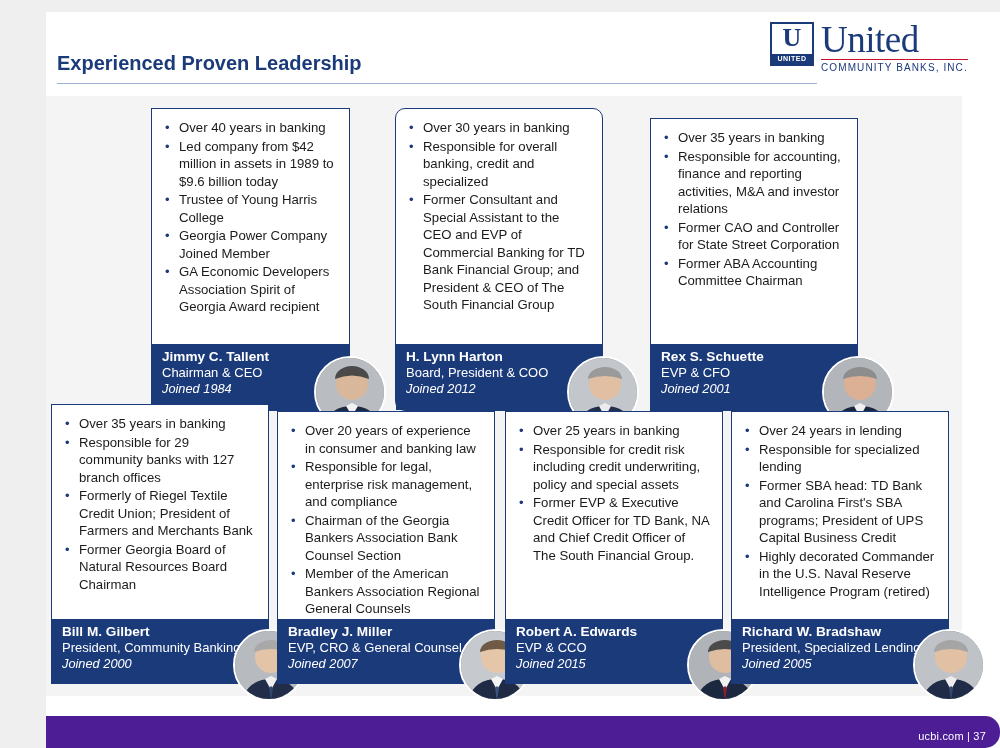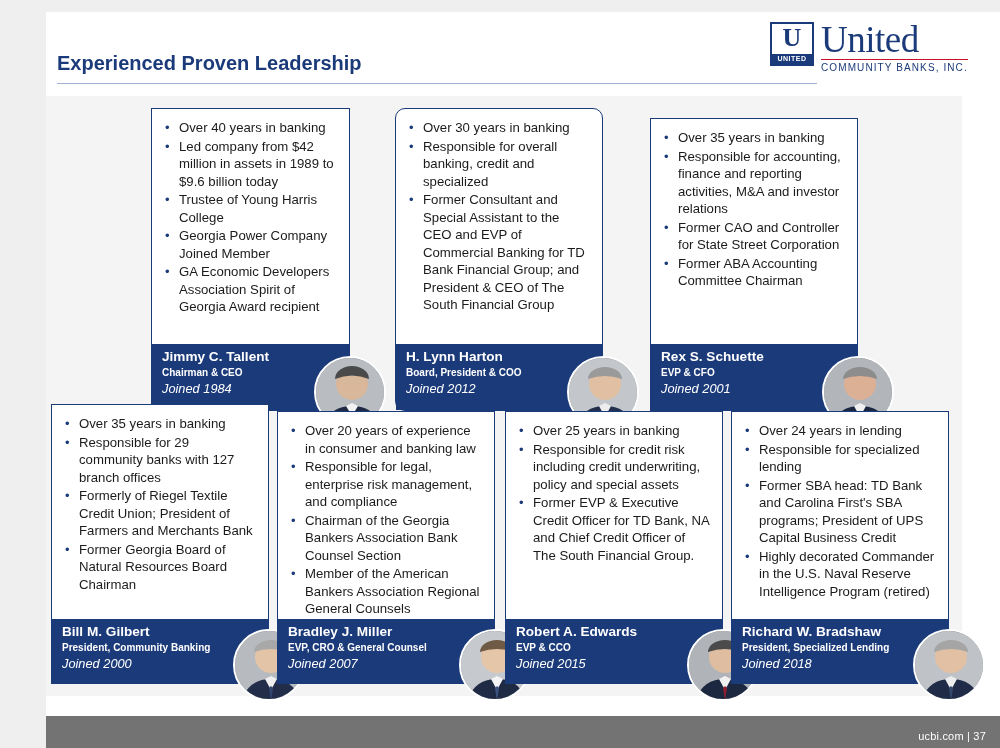--- a/index.html
+++ b/index.html
@@ -20,21 +20,22 @@
     position: absolute; left: 0; top: 0; width: 46px; height: 716px;
     background: #efefef;
   }
   .top-strip {
     position: absolute; left: 0; top: 0; width: 1000px; height: 12px;
     background: #efefef;
   }
   
   .bottom-bar {
     position: absolute; left: 0; bottom: 0; width: 1000px; height: 32px;
-    background: #737373;
+    background: #4c1d95;
+    border-radius: 15px;
   }
   .bottom-bar-left {
     position: absolute; left: 0; bottom: 0; width: 46px; height: 32px;
     background: #efefef;
   }
   .footer-text {
     position: absolute; right: 14px; bottom: 6px;
     font-size: 11px; color: #ffffff; letter-spacing: .2px;
   }
   
@@ -113,21 +114,21 @@
     position: absolute; left: 0; right: 0; bottom: 0;
     background: #1b3a7a;
     color: #ffffff;
     padding: 5px 10px 7px 10px;
     min-height: 64px;
   }
   .namebar .nm {
     font-size: 13.6px; font-weight: bold; line-height: 16px;
   }
   .namebar .ttl {
-    font-size: 10px; line-height: 16px; font-weight: bold;
+    font-size: 13px; line-height: 16px; font-weight: normal;
   }
   .namebar .joined {
     font-size: 12.8px; font-style: italic; line-height: 16px;
   }
   .photo {
     position: absolute;
     width: 72px; height: 72px;
     border-radius: 50%;
     border: 2px solid #ffffff;
     overflow: hidden;
@@ -323,21 +324,21 @@
     <div class="card" id="card-bradshaw">
       <ul class="bullets">
         <li>Over 24 years in lending</li>
         <li>Responsible for specialized lending</li>
         <li>Former SBA head: TD Bank and Carolina First's SBA programs; President of UPS Capital Business Credit</li>
         <li>Highly decorated Commander in the U.S. Naval Reserve Intelligence Program (retired)</li>
       </ul>
       <div class="namebar">
         <div class="nm">Richard W. Bradshaw</div>
         <div class="ttl">President, Specialized Lending</div>
-        <div class="joined">Joined 2018</div>
+        <div class="joined">Joined 2005</div>
       </div>
       <div class="photo">
         <svg width="72" height="72" viewBox="0 0 72 72" aria-hidden="true">
           <rect width="72" height="72" fill="#bfc3c8"></rect>
           <circle cx="36" cy="26" r="16" fill="#e2c0a3"></circle>
           <path d="M36 9 a17 12 0 0 1 17 12 q-17 -6 -34 0 A17 12 0 0 1 36 9z" fill="#a5a5a5"></path>
           <path d="M6 72 q6 -24 30 -24 q24 0 30 24z" fill="#202b47"></path>
           <path d="M30 48 l6 11 l6 -11 l-6 -3z" fill="#ededed"></path>
           <path d="M34 57 l2 13 l2 -13 l-2 -2z" fill="#35496f"></path>
         </svg>

